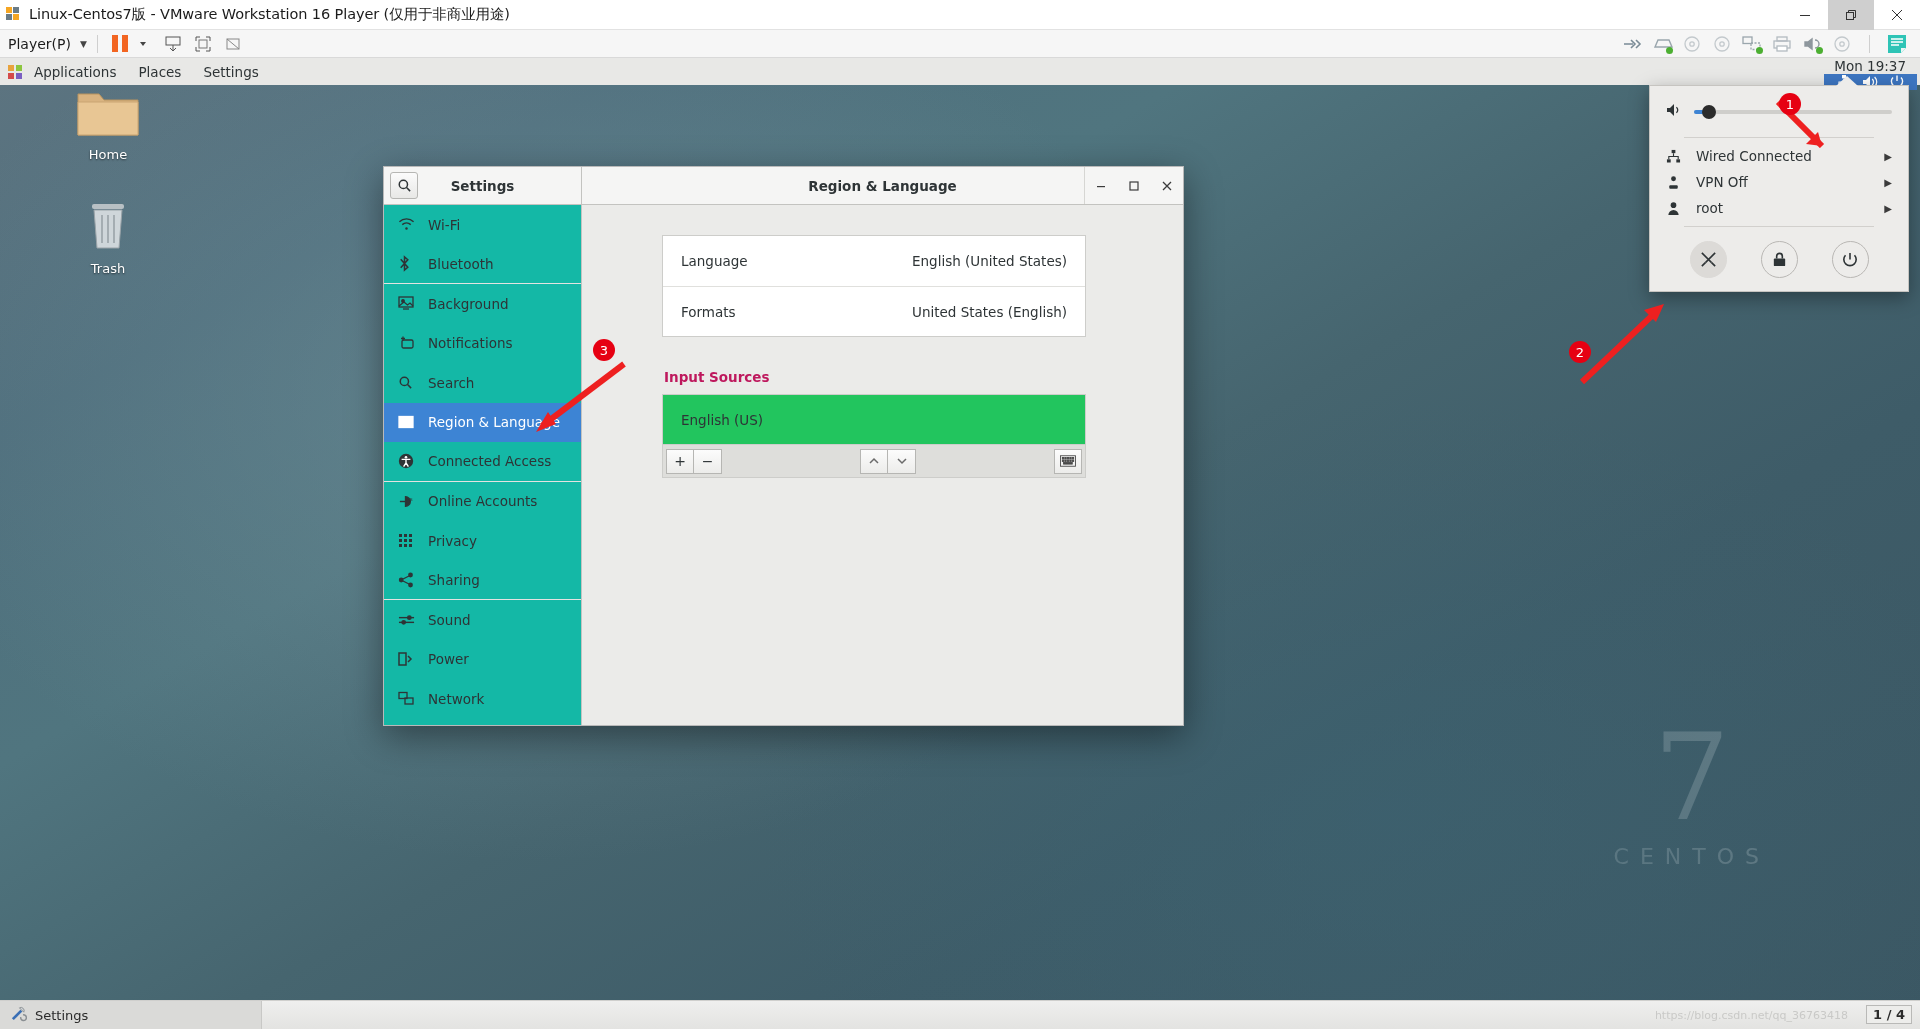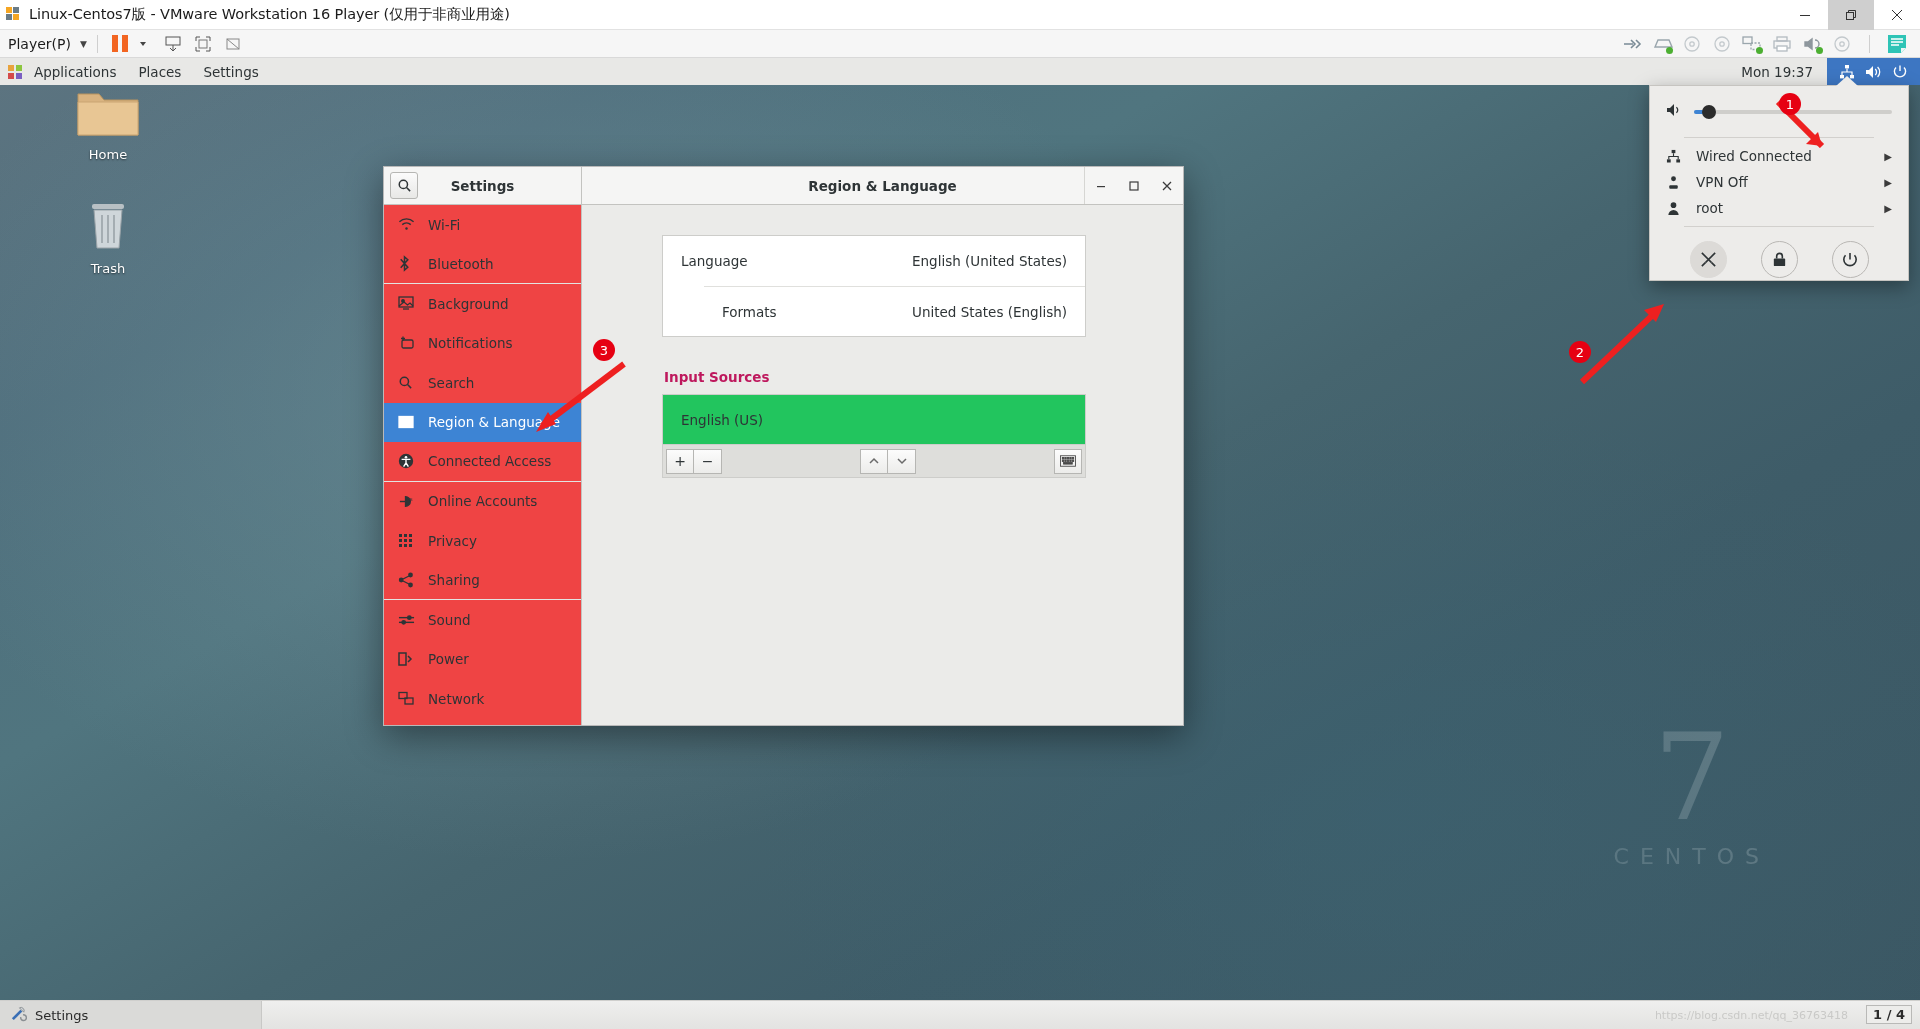--- a/index.html
+++ b/index.html
@@ -60,21 +60,21 @@
   }
 
   
   .gnome-topbar {
     position: absolute; left: 0; top: 0; width: 1920px; height: 27px;
     background: #e8e8e6; display: flex; align-items: center; z-index: 30;
     font-size: 13.5px; color: #2e3436;
   }
   .gnome-topbar .tb-item { padding: 0 11px; height: 27px; display: flex; align-items: center; }
   .apps-icon { width: 16px; height: 16px; position: relative; margin-left: 7px; }
-  .gnome-right { margin-left: auto; display: flex; align-items: center; height: 27px; }
+  .gnome-right { margin-left: auto; display: flex; align-items: center; height: 27px; flex-direction: column; }
   .clock { font-size: 13.5px; color: #2e3436; padding: 0 14px; }
   .status-area {
     display: flex; align-items: center; gap: 10px; height: 27px;
     padding: 0 12px; background: #3d76c2;
   }
   .status-area svg { display: block; }
 
   
   .desk-icon { position: absolute; width: 110px; text-align: center; color: #fff; font-size: 13px; }
   .desk-icon .lbl { margin-top: 4px; text-shadow: 0 1px 2px rgba(0,0,0,.6); }
@@ -101,56 +101,56 @@
     display: flex; align-items: center; justify-content: center;
   }
   .sw-title { font-size: 13.5px; font-weight: bold; color: #2e3436; }
   .sw-header-right { flex: 1; display: flex; align-items: center; position: relative; }
   .sw-header-right .sw-title { position: absolute; left: 0; right: 0; text-align: center; }
   .win-btns { margin-left: auto; display: flex; height: 100%; }
   .win-btn { width: 33px; display: flex; align-items: center; justify-content: center; color: #3b3b3b; }
   .win-btn:first-child { border-left: 1px solid #d6d6d3; }
 
   .sw-body { flex: 1; display: flex; min-height: 0; }
-  .sidebar { width: 198px; background: #ef4444; border-right: 1px solid #c3c3c0; overflow: hidden; }
+  .sidebar { width: 198px; background: #14b8a6; border-right: 1px solid #c3c3c0; overflow: hidden; }
   .side-item {
     display: flex; align-items: center; height: 39.5px; padding-left: 14px;
     font-size: 13.5px; color: #2e3436;
   }
   .side-item .s-ico { width: 24px; display: flex; align-items: center; justify-content: flex-start; }
   .side-item .s-lbl { margin-left: 6px; }
   .side-item.sep-after { border-bottom: 1px solid #e3e3e1; }
   .side-item.selected { background: #3d84d4; color: #ffffff; }
   .side-item.selected svg { fill: #ffffff; stroke: #ffffff; }
 
   .content { flex: 1; background: #ebebe9; padding: 30px 17px 0 0; }
   .panel-inner { width: 424px; margin: 0 auto; }
   .card { background: #ffffff; border: 1px solid #cdcdca; }
   .row { display: flex; align-items: center; justify-content: space-between; height: 50px; padding: 0 18px; font-size: 13.5px; color: #2e3436; }
-  .row + .row { border-top: 1px solid #e0e0dd; margin-left: 41px; }
+  .row + .row { border-top: 1px solid #e0e0dd; }
   .section-title { font-size: 13.5px; font-weight: bold; color: #be185d; margin: 32px 0 9px 2px; }
   .list-card { background: #22c55e; border: 1px solid #cdcdca; }
   .list-row { height: 49px; display: flex; align-items: center; padding: 0 18px; font-size: 13.5px; color: #2e3436; }
   .toolbar-strip {
     height: 33px; background: #dededb; border: 1px solid #cdcdca; border-top: none;
     display: flex; align-items: center; padding: 0 3px;
   }
   .tb-btn {
     width: 28px; height: 25px; display: flex; align-items: center; justify-content: center;
     border: 1px solid #b6b6b3; background: linear-gradient(#fcfcfc,#ececea); font-size: 14px; color: #2e3436;
   }
   .tb-btn + .tb-btn { border-left: none; }
   .tb-group { display: flex; }
   .tb-spacer { flex: 1; }
 
   
   .sysmenu {
     position: absolute; right: 11px; top: 27px; width: 260px;
     background: #edecea; border: 1px solid #c6c4c0; box-shadow: 0 6px 18px rgba(0,0,0,.35);
-    z-index: 40; padding: 12px 0 2px 0;
+    z-index: 40; padding: 12px 0 13px 0;
   }
   .sysmenu::before {
     content: ""; position: absolute; top: -10px; right: 50px;
     border-left: 11px solid transparent; border-right: 11px solid transparent;
     border-bottom: 10px solid #edecea;
   }
   .vol-row { display: flex; align-items: center; padding: 4px 16px 10px 16px; gap: 10px; }
   .slider { flex: 1; height: 4px; background: #cfcecb; border-radius: 2px; position: relative; }
   .slider .fill { position: absolute; left: 0; top: 0; height: 4px; background: #3d84d4; border-radius: 2px; }
   .slider .knob { position: absolute; top: -5px; width: 14px; height: 14px; border-radius: 50%; background: #2b2b2b; }

